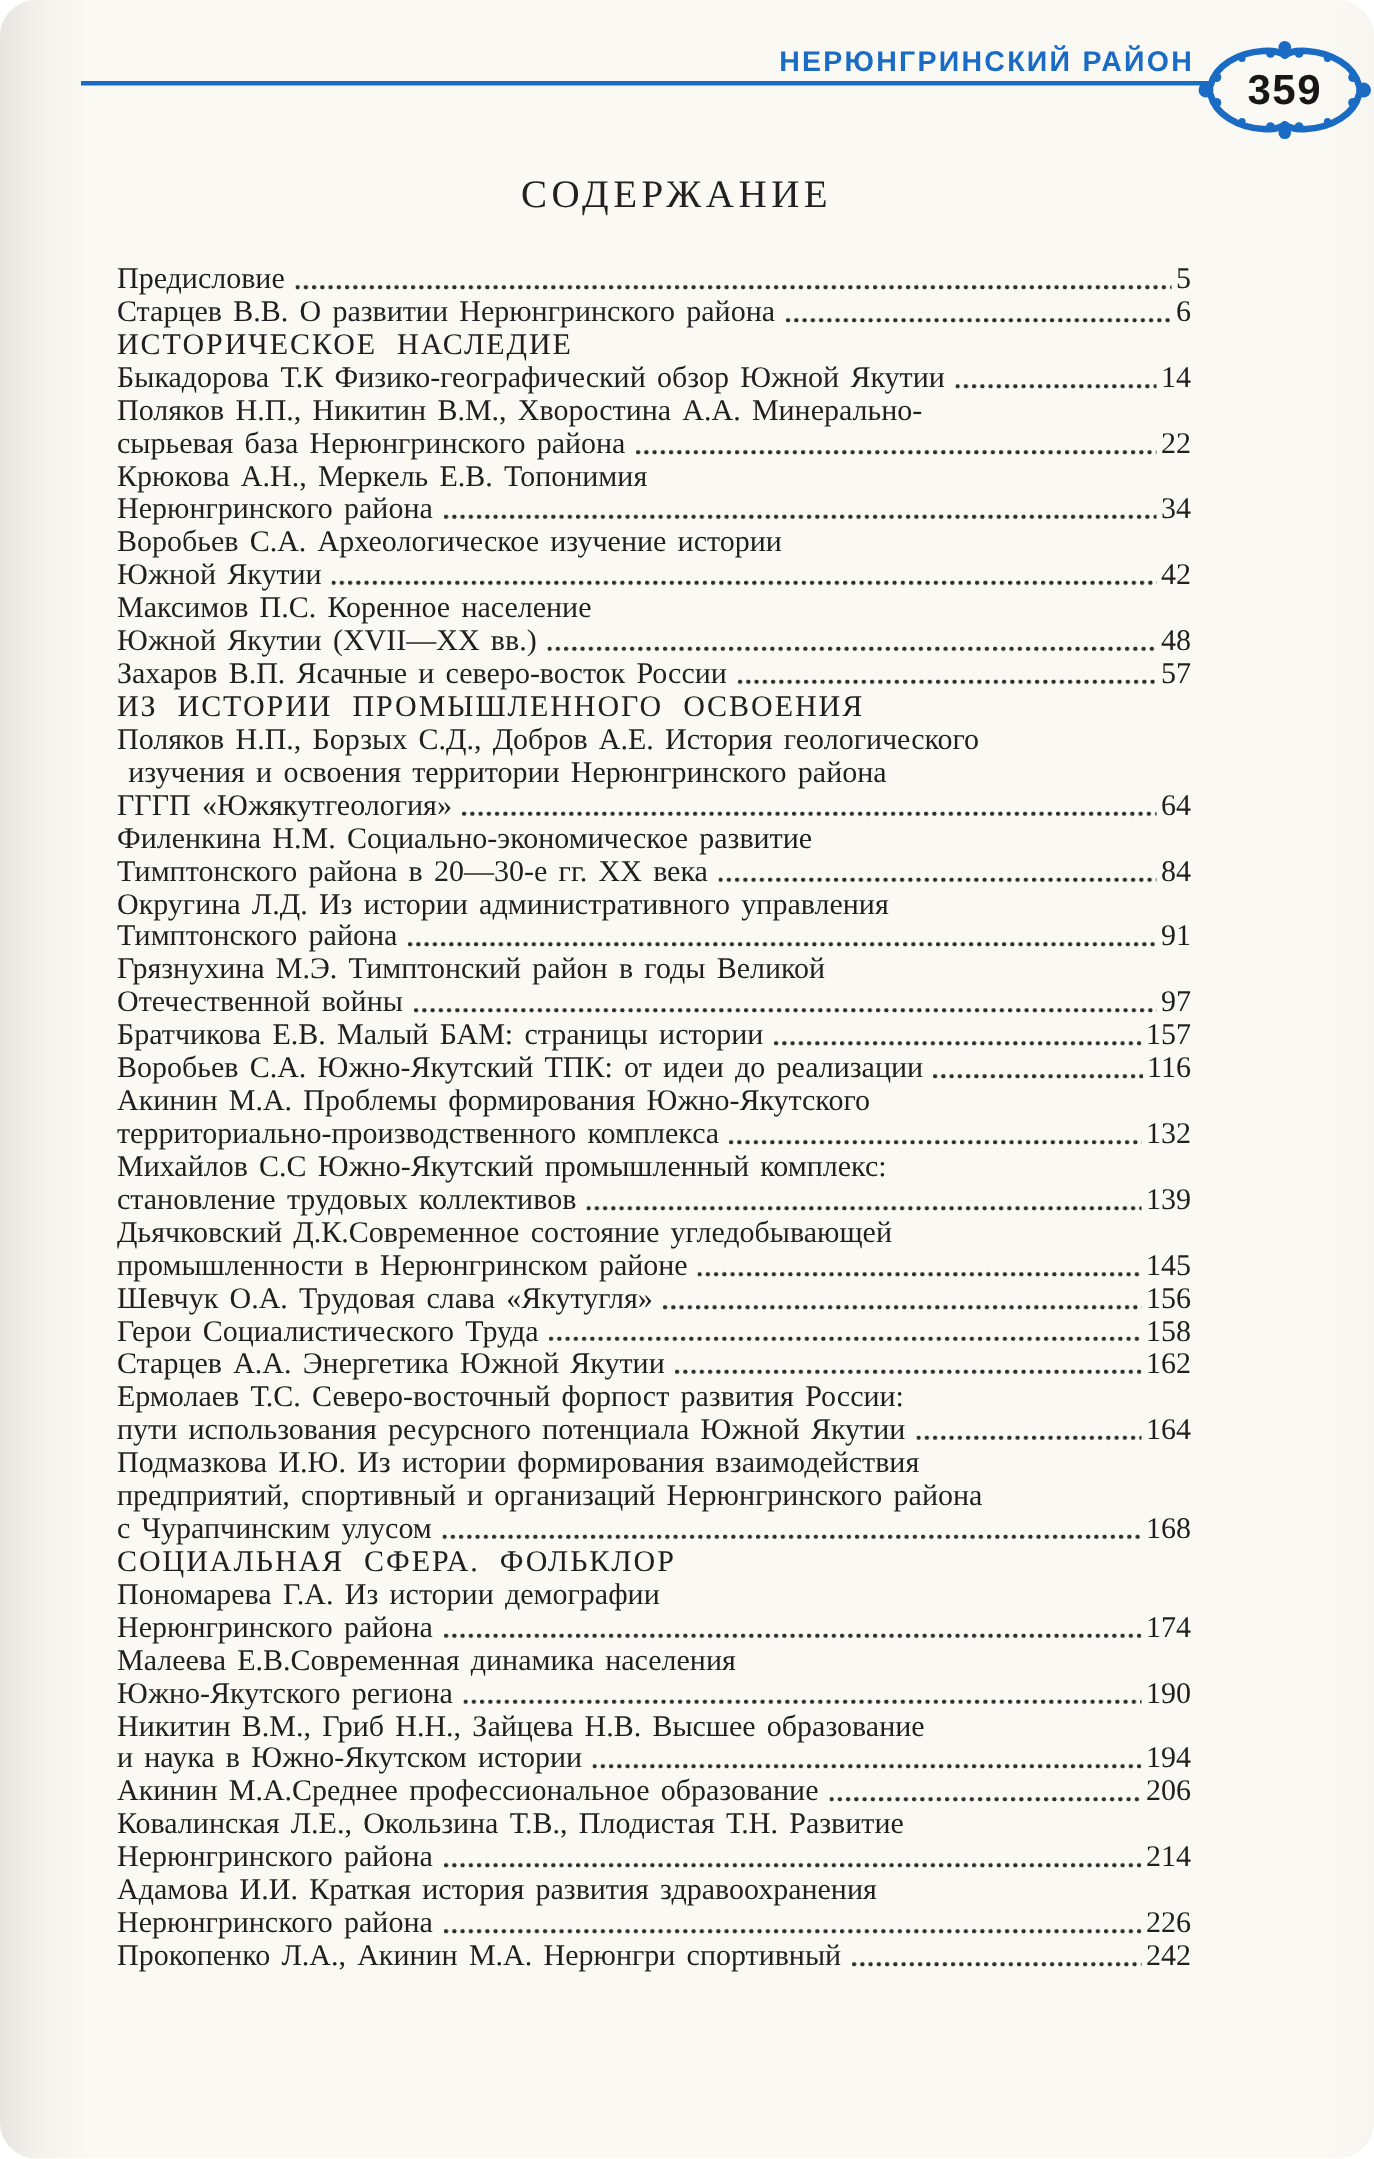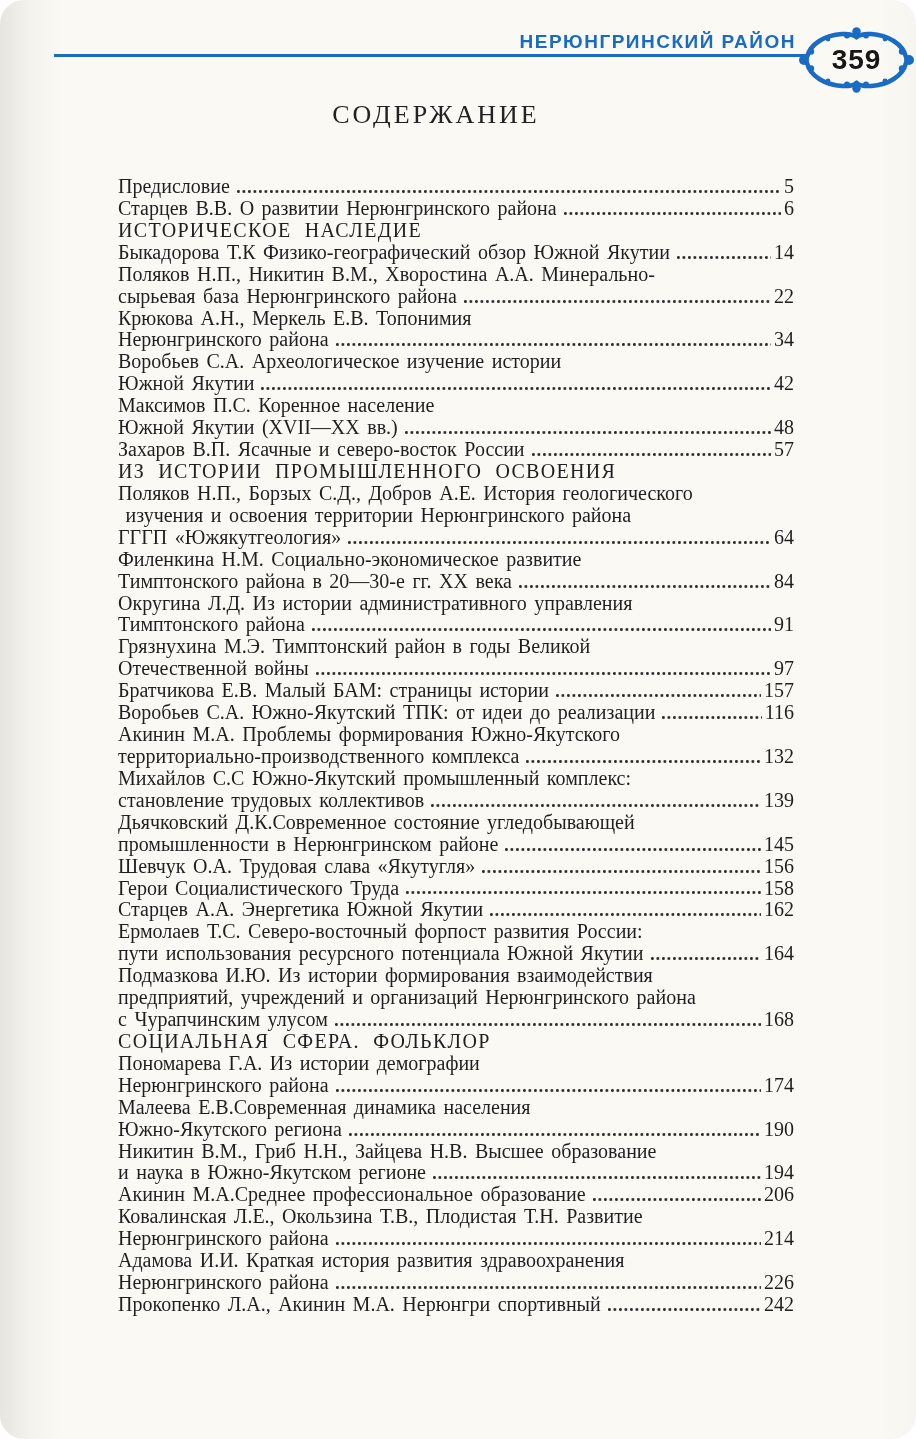--- a/index.html
+++ b/index.html
@@ -22,30 +22,30 @@
     background:var(--accent,#1a6bc4);
   }
   .ornament { position:absolute; left:797px; top:26px; width:119px; height:68px; }
   .ornament svg { position:absolute; left:0; top:0; }
   .folio {
     position:absolute; top:50%; left:50%; transform:translate(-50%,-50%);
     font-family:"Liberation Sans", sans-serif; font-weight:bold;
     font-size:28px; letter-spacing:1px; color:#171717;
   }
   .toc-title {
-    position:absolute; top:100px; left:78px; width:716px; margin:0;
+    position:absolute; top:100px; left:78px; width:716px; margin:15px;
     text-align:center; font-weight:normal;
     font-size:26px; letter-spacing:3px; color:#222;
   }
   .toc {
     position:absolute; left:78px; top:176px; width:716px;
   }
   .line {
     display:flex; align-items:flex-start;
-    height:21.93px; line-height:21.93px; font-size:20px;margin-left:40px;
+    height:21.93px; line-height:21.93px; font-size:20px;
   }
   .text { white-space:pre; word-spacing:2.5px; }
   .section .text { letter-spacing:1.3px; word-spacing:7px; }
   .dots {
     flex:1 1 auto; align-self:flex-end;
     height:5px; margin:0 3px 4px 7px;
     background-image:radial-gradient(circle at 1.4px 2.5px, #2d2d2d 1.2px, rgba(0,0,0,0) 1.65px);
     background-size:5.5px 5px; background-repeat:repeat-x;
   }
   .pgnum { white-space:nowrap; }
@@ -239,21 +239,21 @@
       </div>
       <div class="line">
         <span class="text">пути использования ресурсного потенциала Южной Якутии</span>
         <span class="dots"></span>
         <span class="pgnum">164</span>
       </div>
       <div class="line">
         <span class="text">Подмазкова И.Ю. Из истории формирования взаимодействия</span>
       </div>
       <div class="line">
-        <span class="text">предприятий, учреждений и организаций Нерюнгринского района</span>
+        <span class="text">предприятий, спортивный и организаций Нерюнгринского района</span>
       </div>
       <div class="line">
         <span class="text">с Чурапчинским улусом</span>
         <span class="dots"></span>
         <span class="pgnum">168</span>
       </div>
       <div class="line section">
         <span class="text">СОЦИАЛЬНАЯ СФЕРА. ФОЛЬКЛОР</span>
       </div>
       <div class="line">
@@ -269,21 +269,21 @@
       </div>
       <div class="line">
         <span class="text">Южно-Якутского региона</span>
         <span class="dots"></span>
         <span class="pgnum">190</span>
       </div>
       <div class="line">
         <span class="text">Никитин В.М., Гриб Н.Н., Зайцева Н.В. Высшее образование</span>
       </div>
       <div class="line">
-        <span class="text">и наука в Южно-Якутском регионе</span>
+        <span class="text">и наука в Южно-Якутском истории</span>
         <span class="dots"></span>
         <span class="pgnum">194</span>
       </div>
       <div class="line">
         <span class="text">Акинин М.А.Среднее профессиональное образование</span>
         <span class="dots"></span>
         <span class="pgnum">206</span>
       </div>
       <div class="line">
         <span class="text">Ковалинская Л.Е., Окользина Т.В., Плодистая Т.Н. Развитие</span>

